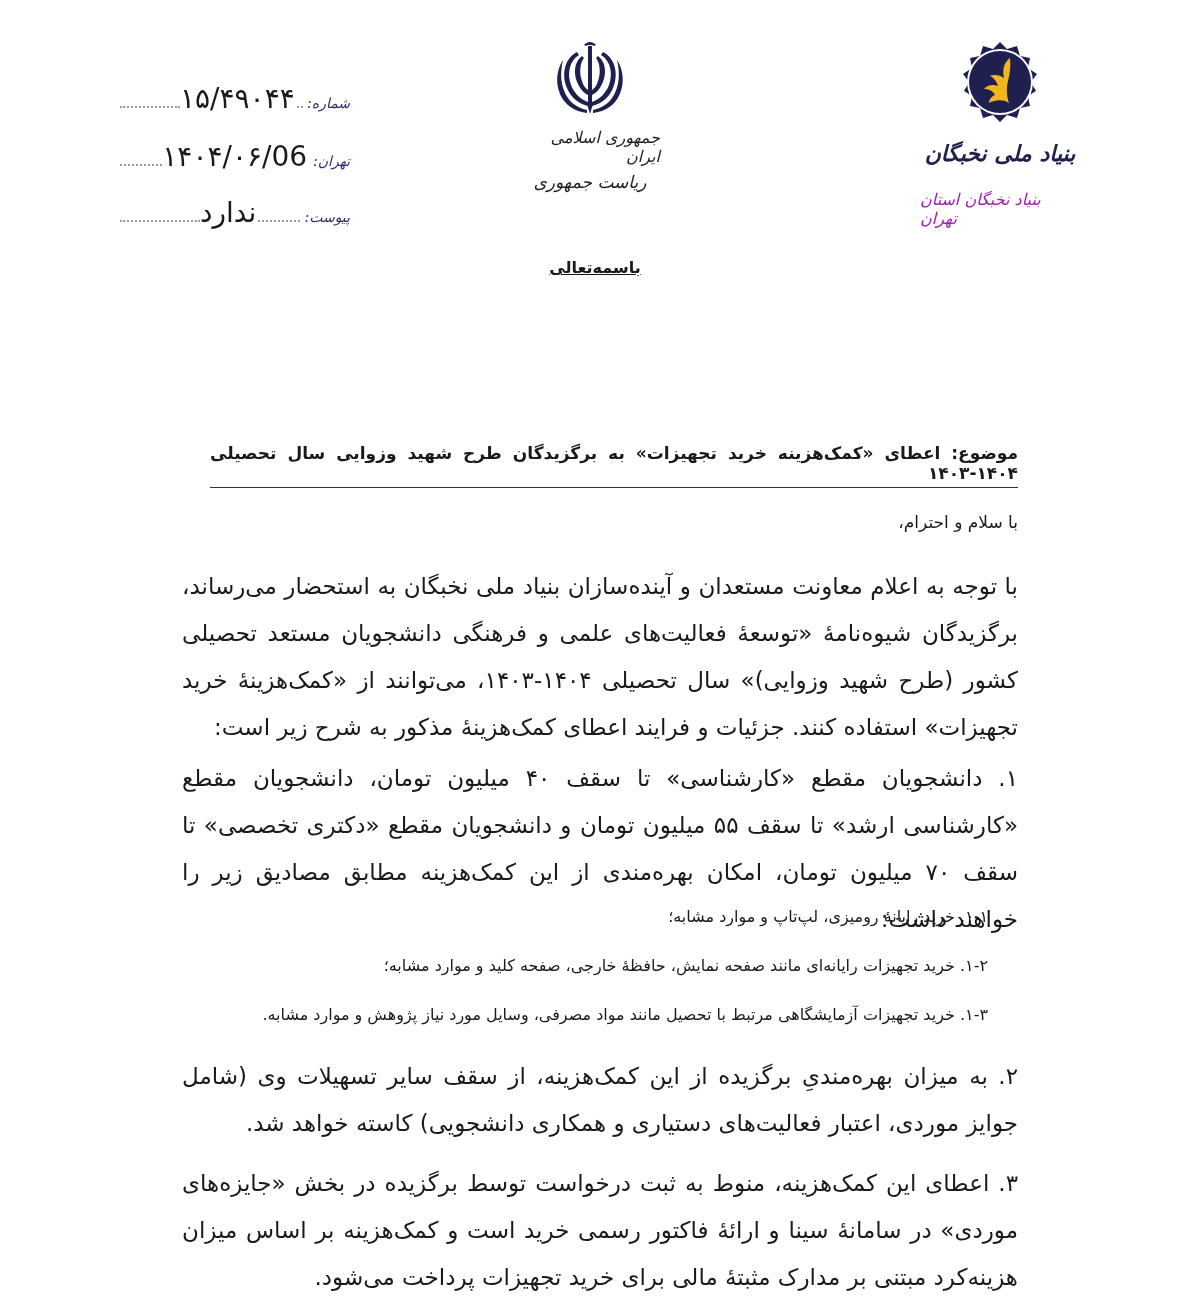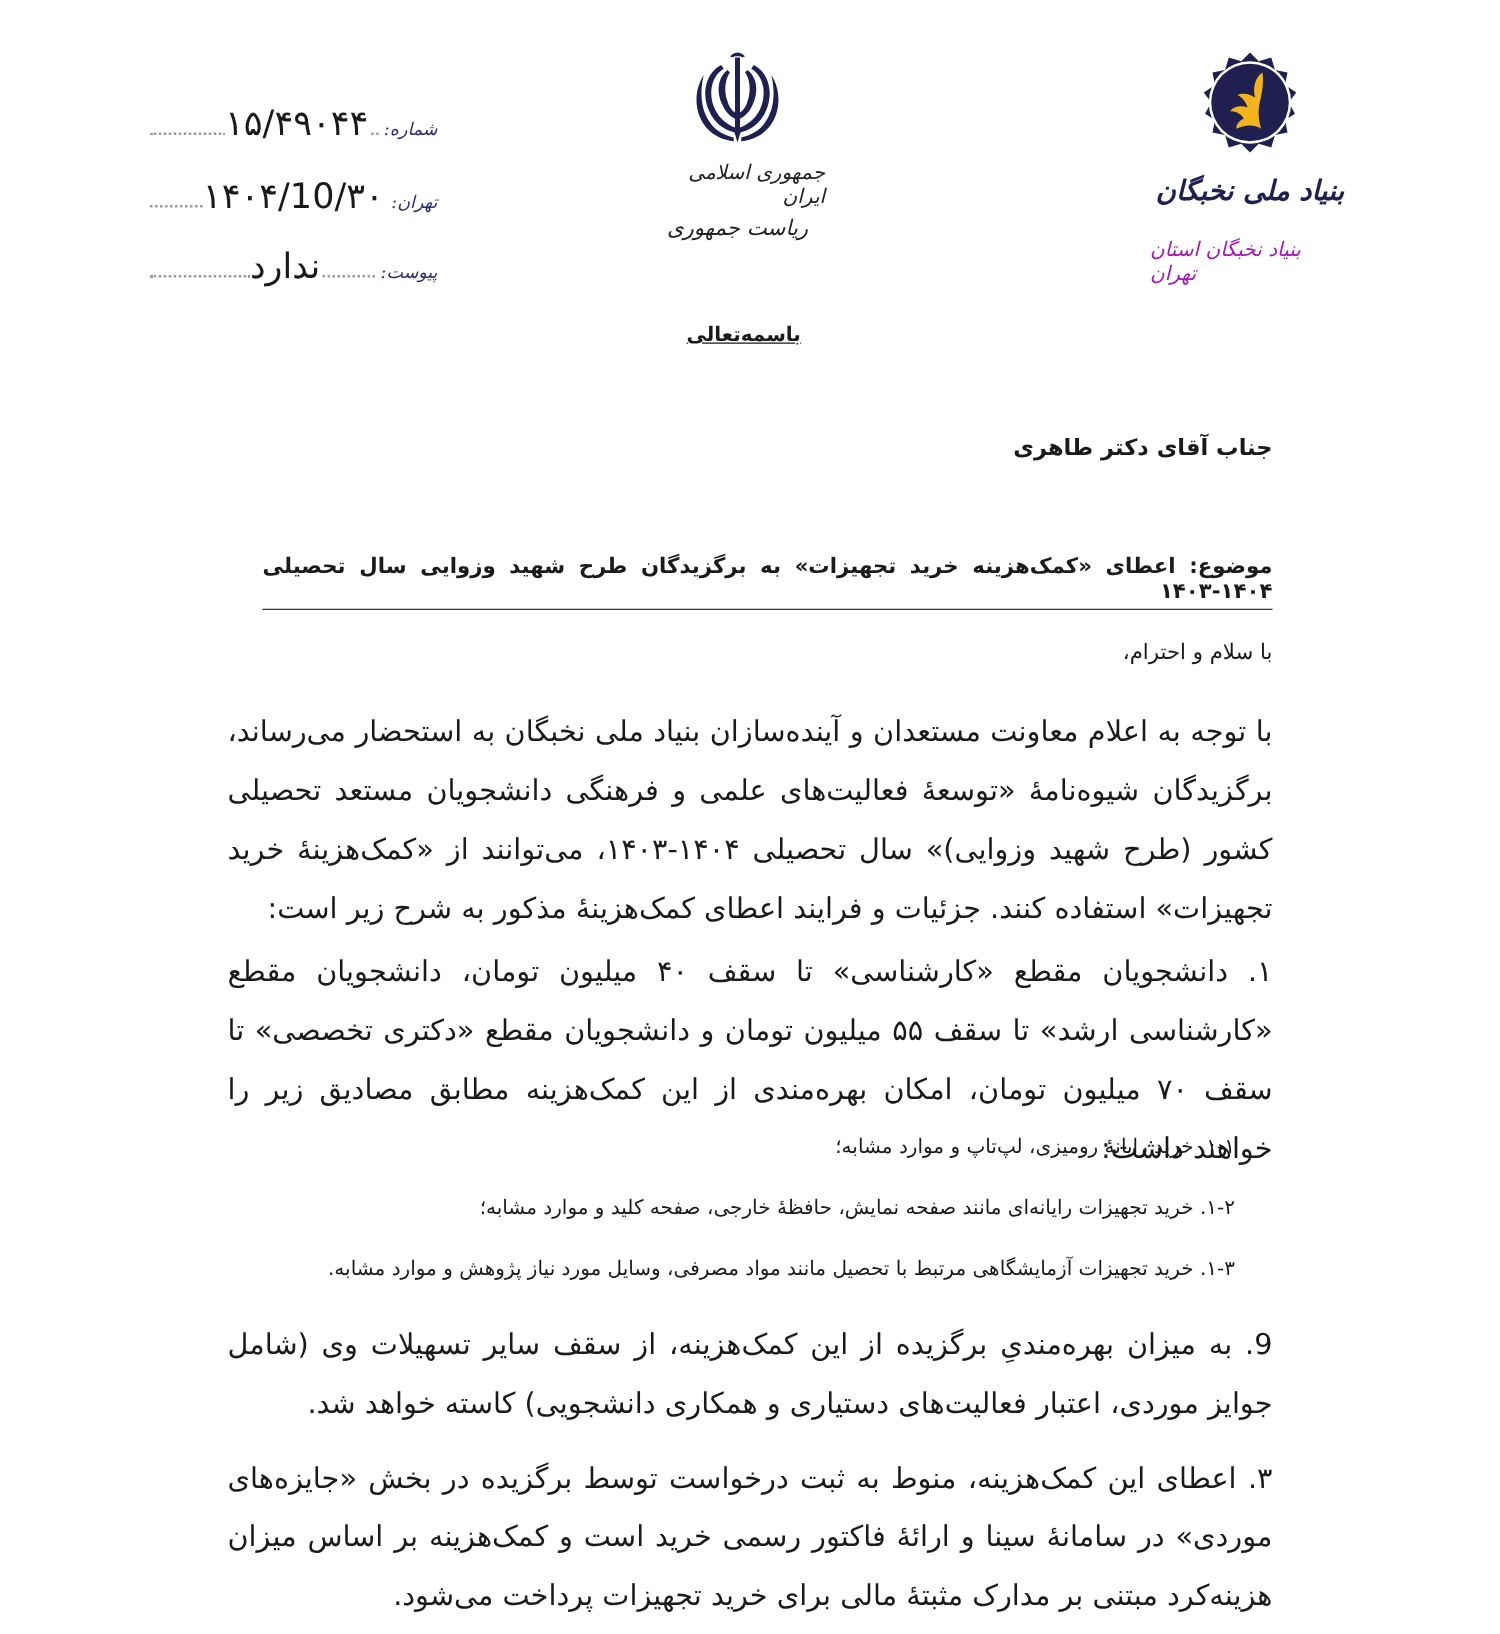--- a/index.html
+++ b/index.html
@@ -43,21 +43,21 @@
 <div class="abs meta" style="top:82px;height:150px;">
   <div class="meta-row" style="top:0;">
     <span class="meta-label">شماره:</span>
     <span class="meta-dots"></span>
     <span class="meta-value">۱۵/۴۹۰۴۴</span>
     <span class="meta-dots-tail"></span>
   </div>
   <div class="meta-row" style="top:58px;">
     <span class="meta-label">تهران:</span>
     <span class="meta-dots"></span>
-    <span class="meta-value">۱۴۰۴/10/۳۰</span>
+    <span class="meta-value">۱۴۰۴/۰۶/06</span>
     <span class="meta-dots-tail"></span>
   </div>
   <div class="meta-row" style="top:114px;">
     <span class="meta-label">پیوست:</span>
     <span class="meta-dots"></span>
     <span class="meta-value">ندارد</span>
     <span class="meta-dots-tail" style="width:80px;"></span>
   </div>
 </div>
 
@@ -90,30 +90,29 @@
       <path d="M60 20 c-6 4 -8 12 -6 20 c-4 -3 -10 -4 -14 -2 c4 2 7 6 8 10 c-5 -2 -11 -1 -14 3 c5 0 9 2 11 6 c-3 1 -6 4 -6 8 c6 -3 14 -4 20 0 c-2 -6 -3 -14 -1 -22 c2 -8 3 -16 2 -23 z"></path>
     </g>
   </svg>
 </div>
 <div class="abs logo-text1">بنیاد ملی نخبگان</div>
 <div class="abs logo-text2">بنیاد نخبگان استان تهران</div>
 
 <div class="abs bismillah rtl" style="text-align:center;text-decoration:underline;">باسمه‌تعالی</div>
 
 <div class="abs addressee rtl">
-  <div>جناب آقای دکتر طاهری</div>
 </div>
 
 <div class="abs subject rtl" style="width:808px;">موضوع: اعطای «کمک‌هزینه خرید تجهیزات» به برگزیدگان طرح شهید وزوایی سال تحصیلی ۱۴۰۴-۱۴۰۳</div>
 
 <div class="abs greet rtl">با سلام و احترام،</div>
 
 <div class="abs para rtl" style="top:563px;">با توجه به اعلام معاونت مستعدان و آینده‌سازان بنیاد ملی نخبگان به استحضار می‌رساند، برگزیدگان شیوه‌نامهٔ «توسعهٔ فعالیت‌های علمی و فرهنگی دانشجویان مستعد تحصیلی کشور (طرح شهید وزوایی)» سال تحصیلی ۱۴۰۴-۱۴۰۳، می‌توانند از «کمک‌هزینهٔ خرید تجهیزات» استفاده کنند. جزئیات و فرایند اعطای کمک‌هزینهٔ مذکور به شرح زیر است:</div>
 
 <div class="abs para rtl" style="top:755px;">۱. دانشجویان مقطع «کارشناسی» تا سقف ۴۰ میلیون تومان، دانشجویان مقطع «کارشناسی ارشد» تا سقف ۵۵ میلیون تومان و دانشجویان مقطع «دکتری تخصصی» تا سقف ۷۰ میلیون تومان، امکان بهره‌مندی از این کمک‌هزینه مطابق مصادیق زیر را خواهند داشت:</div>
 
 <div class="abs list-item rtl" style="top:893px;">۱-۱. خرید رایانهٔ رومیزی، لپ‌تاپ و موارد مشابه؛</div>
 <div class="abs list-item rtl" style="top:942px;">۱-۲. خرید تجهیزات رایانه‌ای مانند صفحه نمایش، حافظهٔ خارجی، صفحه کلید و موارد مشابه؛</div>
 <div class="abs list-item rtl" style="top:991px;">۱-۳. خرید تجهیزات آزمایشگاهی مرتبط با تحصیل مانند مواد مصرفی، وسایل مورد نیاز پژوهش و موارد مشابه.</div>
 
-<div class="abs para rtl" style="top:1053px;">9. به میزان بهره‌مندیِ برگزیده از این کمک‌هزینه، از سقف سایر تسهیلات وی (شامل جوایز موردی، اعتبار فعالیت‌های دستیاری و همکاری دانشجویی) کاسته خواهد شد.</div>
+<div class="abs para rtl" style="top:1053px;">۲. به میزان بهره‌مندیِ برگزیده از این کمک‌هزینه، از سقف سایر تسهیلات وی (شامل جوایز موردی، اعتبار فعالیت‌های دستیاری و همکاری دانشجویی) کاسته خواهد شد.</div>
 
 <div class="abs para rtl" style="top:1160px;">۳. اعطای این کمک‌هزینه، منوط به ثبت درخواست توسط برگزیده در بخش «جایزه‌های موردی» در سامانهٔ سینا و ارائهٔ فاکتور رسمی خرید است و کمک‌هزینه بر اساس میزان هزینه‌کرد مبتنی بر مدارک مثبتهٔ مالی برای خرید تجهیزات پرداخت می‌شود.</div>
 
 </body></html>

